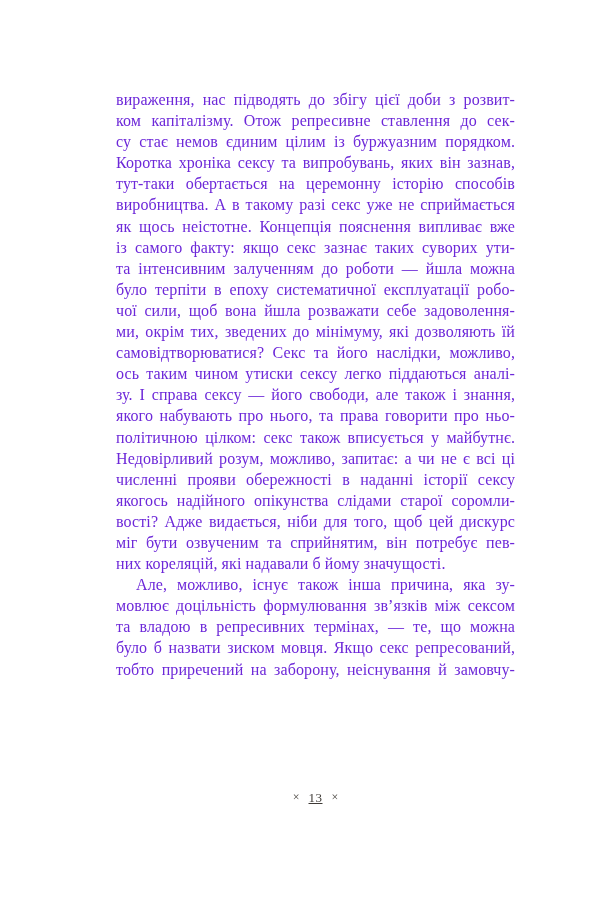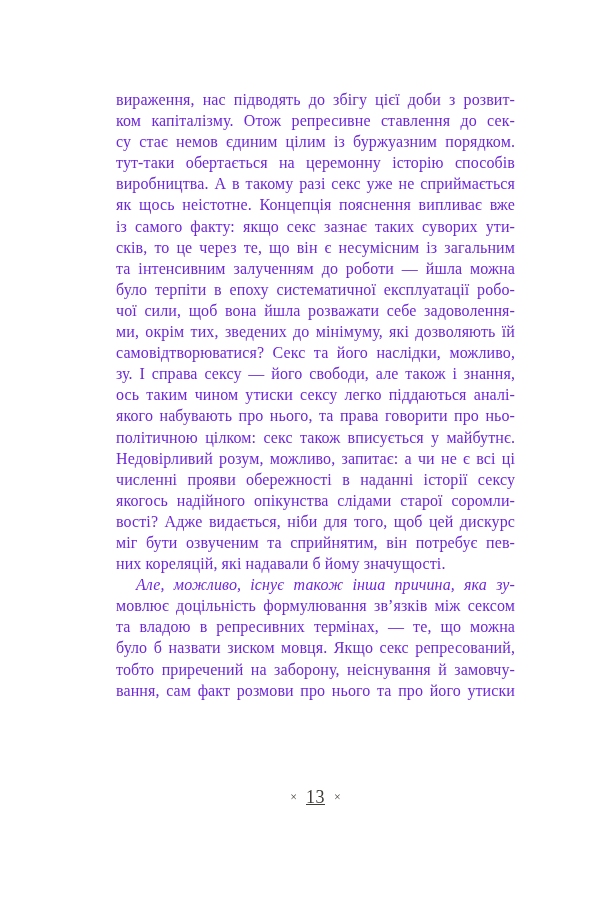--- a/index.html
+++ b/index.html
@@ -32,21 +32,20 @@
     line-height: 21.1px;
     text-align: justify;
     text-align-last: justify;
     -moz-text-align-last: justify;
     overflow: hidden;
     white-space: normal;
     letter-spacing: 0.1px;
   }
   .line.indent {
     text-indent: 20px;
-    font-style: italic;
   }
   .line.flush {
     text-align: center;
     text-align-last: left;
     -moz-text-align-last: left;
   }
   .page-footer {
     position: absolute;
     left: 116px;
     top: 785px;
@@ -57,61 +56,60 @@
     align-items: center;
     gap: 9px;
     color: #3e3a36;
   }
   .footer-ornament {
     font-size: 12px;
     line-height: 1;
     color: #4a4641;
   }
   .footer-number {
-    font-size: 18px;
+    font-size: 13px;
     line-height: 1;
     letter-spacing: 0.5px;
     text-decoration: underline;
   }
 </style>
 </head>
 <body>
 
 <div class="book-page">
 
   <div class="text-block">
       <div class="line">вираження, нас підводять до збігу цієї доби з розвит-</div>
       <div class="line">ком капіталізму. Отож репресивне ставлення до сек-</div>
       <div class="line">су стає немов єдиним цілим із буржуазним порядком.</div>
+      <div class="line">Коротка хроніка сексу та випробувань, яких він зазнав,</div>
       <div class="line">тут-таки обертається на церемонну історію способів</div>
       <div class="line">виробництва. А в такому разі секс уже не сприймається</div>
       <div class="line">як щось неістотне. Концепція пояснення випливає вже</div>
       <div class="line">із самого факту: якщо секс зазнає таких суворих ути-</div>
-      <div class="line">сків, то це через те, що він є несумісним із загальним</div>
       <div class="line">та інтенсивним залученням до роботи — йшла можна</div>
       <div class="line">було терпіти в епоху систематичної експлуатації робо-</div>
       <div class="line">чої сили, щоб вона йшла розважати себе задоволення-</div>
       <div class="line">ми, окрім тих, зведених до мінімуму, які дозволяють їй</div>
       <div class="line">самовідтворюватися? Секс та його наслідки, можливо,</div>
+      <div class="line">ось таким чином утиски сексу легко піддаються аналі-</div>
       <div class="line">зу. І справа сексу — його свободи, але також і знання,</div>
-      <div class="line">ось таким чином утиски сексу легко піддаються аналі-</div>
       <div class="line">якого набувають про нього, та права говорити про ньо-</div>
       <div class="line">політичною цілком: секс також вписується у майбутнє.</div>
       <div class="line">Недовірливий розум, можливо, запитає: а чи не є всі ці</div>
       <div class="line">численні прояви обережності в наданні історії сексу</div>
       <div class="line">якогось надійного опікунства слідами старої соромли-</div>
       <div class="line">вості? Адже видається, ніби для того, щоб цей дискурс</div>
       <div class="line">міг бути озвученим та сприйнятим, він потребує пев-</div>
       <div class="line flush">них кореляцій, які надавали б йому значущості.</div>
       <div class="line indent">Але, можливо, існує також інша причина, яка зу-</div>
       <div class="line">мовлює доцільність формулювання зв’язків між сексом</div>
       <div class="line">та владою в репресивних термінах, — те, що можна</div>
       <div class="line">було б назвати зиском мовця. Якщо секс репресований,</div>
       <div class="line">тобто приречений на заборону, неіснування й замовчу-</div>
-      <div class="line">вання, сам факт розмови про нього та про його утиски</div>
     </div>
 
   <div class="page-footer">
     <span class="footer-ornament">×</span>
     <span class="footer-number">13</span>
     <span class="footer-ornament">×</span>
   </div>
 
 </div>
 

